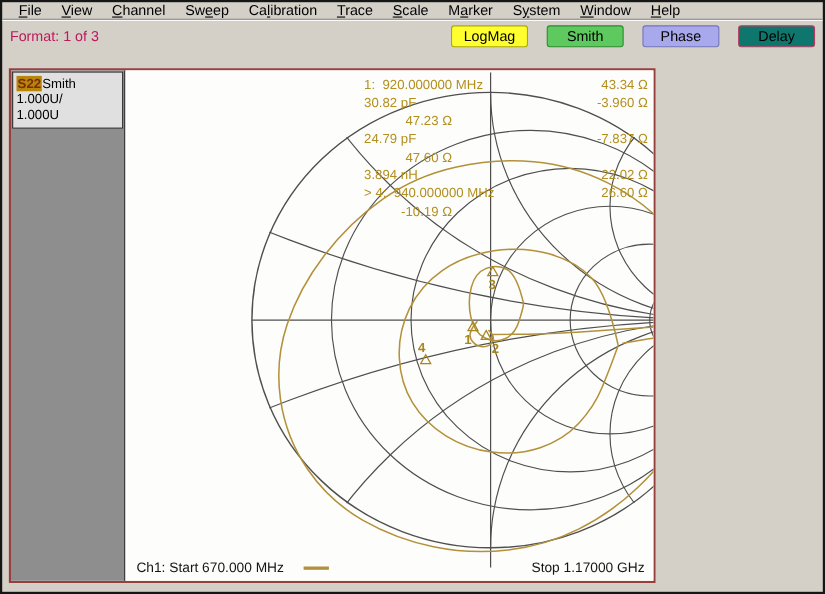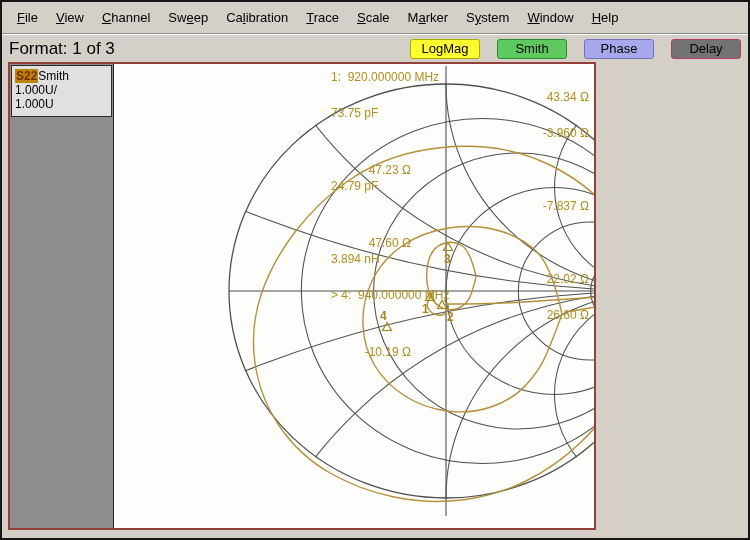--- a/index.html
+++ b/index.html
@@ -2,33 +2,33 @@
 <html><head>
 <meta charset="utf-8">
 <style>
   * { box-sizing: border-box; margin: 0; padding: 0; }
   body { font-family: "Liberation Sans", sans-serif; background: #c8c8c8; }
   .window {
     position: relative; width: 750px; height: 540px;
     border: 2px solid #161616; background: #d4d0c8; overflow: hidden;
   }
   .menubar {
-    height: 32px; display: flex; align-items: center;
+    height: 16px; display: flex; align-items: center;
     padding-left: 6px; border-bottom: 1px solid #8d8d8d;
     box-shadow: 0 1px 0 #ffffff;
   }
   .menu-item {
     font-size: 13px; color: #000; padding: 3px 9px; cursor: default;
     white-space: nowrap;
   }
   .menu-item u { text-decoration: underline; }
   .format-bar {
     height: 29px; display: flex; align-items: center; padding: 0 7px;
   }
-  .format-label { font-size: 17px; color: #000000; }
+  .format-label { font-size: 13px; color: #be185d; }
   .fmt-buttons { margin-left: auto; display: flex; gap: 17px; padding-left: 23px; }
   .fmt-btn {
     width: 70px; height: 20px; border-radius: 3px; border: 1px solid #555;
     font-size: 13px; color: #000; display: flex; align-items: center;
     justify-content: center; cursor: default;
   }
   .display {
     position: absolute; left: 6px; top: 60px; width: 588px; height: 468px;
     border: 2px solid #96403d; background: #ffffff; display: flex;
   }
@@ -44,21 +44,21 @@
   .chart {
     position: relative; flex: 1; background: #fdfdfb; overflow: hidden;
   }
   .chart svg { position: absolute; left: 0; top: 0; }
   .readout {
     position: absolute; top: 5px; right: 5px; color: #b28f1f;
     font-size: 12px; line-height: 16.4px;
   }
   .readout-row { display: flex; white-space: pre; }
   .readout-left { width: 178px; text-align: left; }
-  .readout-right { width: 80px; text-align: right; margin-top: 20px; }
+  .readout-right { width: 80px; text-align: right; }
   .status {
     position: absolute; left: 10px; right: 8px; bottom: 5px;
     display: flex; align-items: center; font-size: 12.5px; color: #151515;
   }
   .trace-dash { width: 23px; height: 3px; background: #b3913a; margin-left: 18px; }
   .status-stop { margin-left: auto; }
 </style>
 </head>
 <body>
 
@@ -77,21 +77,21 @@
       <div class="menu-item"><u>W</u>indow</div>
       <div class="menu-item"><u>H</u>elp</div>
     </div>
 
   <div class="format-bar">
     <span class="format-label">Format: 1 of 3</span>
     <div class="fmt-buttons" id="fmtButtons">
         <div class="fmt-btn" style="background: rgb(255, 255, 48); border-color: rgb(170, 170, 0);">LogMag</div>
         <div class="fmt-btn" style="background: rgb(94, 201, 94); border-color: rgb(46, 139, 46);">Smith</div>
         <div class="fmt-btn" style="background: rgb(168, 168, 236); border-color: rgb(116, 116, 188);">Phase</div>
-        <div class="fmt-btn" style="background: #737373; border-color: rgb(176, 64, 98);">Delay</div>
+        <div class="fmt-btn" style="background: #0f766e; border-color: rgb(176, 64, 98);">Delay</div>
       </div>
   </div>
 
   <div class="display">
     <div class="sidebar">
       <div class="trace-box">
         <div>
           <span class="s22-badge">S22</span><span>Smith</span>
         </div>
         <div>1.000U/</div>
@@ -135,25 +135,30 @@
           <polygon points="328,236.5 323.5,244.5 332.5,244.5" fill="none" stroke="#a8861d" stroke-width="1.2"></polygon>
           <text x="333" y="257" fill="#a8861d" font-size="12" font-weight="bold" font-family="&quot;Liberation Sans&quot;, sans-serif">2</text>
           <polygon points="334,178.5 329.5,186.5 338.5,186.5" fill="none" stroke="#a8861d" stroke-width="1.2"></polygon>
           <text x="330" y="199" fill="#a8861d" font-size="12" font-weight="bold" font-family="&quot;Liberation Sans&quot;, sans-serif">3</text>
           <polygon points="273,258.5 268.5,266.5 277.5,266.5" fill="none" stroke="#a8861d" stroke-width="1.2"></polygon>
           <text x="266" y="256" fill="#a8861d" font-size="12" font-weight="bold" font-family="&quot;Liberation Sans&quot;, sans-serif">4</text>
         </svg>
 
       <div class="readout" id="readout">
           <div class="readout-row"><span class="readout-left">1:  920.000000 MHz</span><span class="readout-right">43.34 Ω</span></div>
-          <div class="readout-row"><span class="readout-left">73.75 pF</span><span class="readout-right">-3.960 Ω</span></div>
+          <div class="readout-row"><span class="readout-left">30.82 pF</span><span class="readout-right">-3.960 Ω</span></div>
           <div class="readout-row"><span class="readout-right">47.23 Ω</span></div>
           <div class="readout-row"><span class="readout-left">24.79 pF</span><span class="readout-right">-7.837 Ω</span></div>
           <div class="readout-row"><span class="readout-right">47.60 Ω</span></div>
           <div class="readout-row"><span class="readout-left">3.894 nH</span><span class="readout-right">22.02 Ω</span></div>
           <div class="readout-row"><span class="readout-left">&gt; 4:  940.000000 MHz</span><span class="readout-right">26.60 Ω</span></div>
           <div class="readout-row"><span class="readout-right">-10.19 Ω</span></div>
         </div>
 
+      <div class="status">
+        <span>Ch1: Start  670.000 MHz</span>
+        <span class="trace-dash"></span>
+        <span class="status-stop">Stop  1.17000 GHz</span>
+      </div>
     </div>
   </div>
 
 </div>
 
 </body></html>

